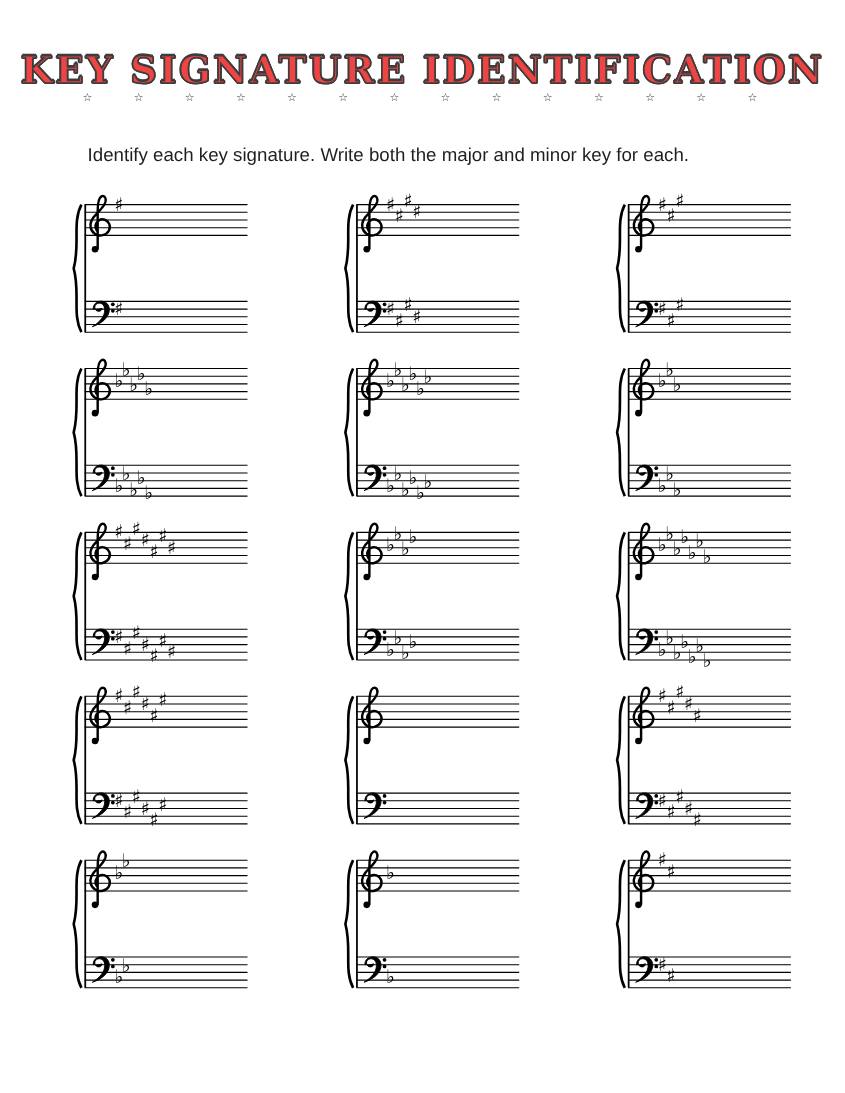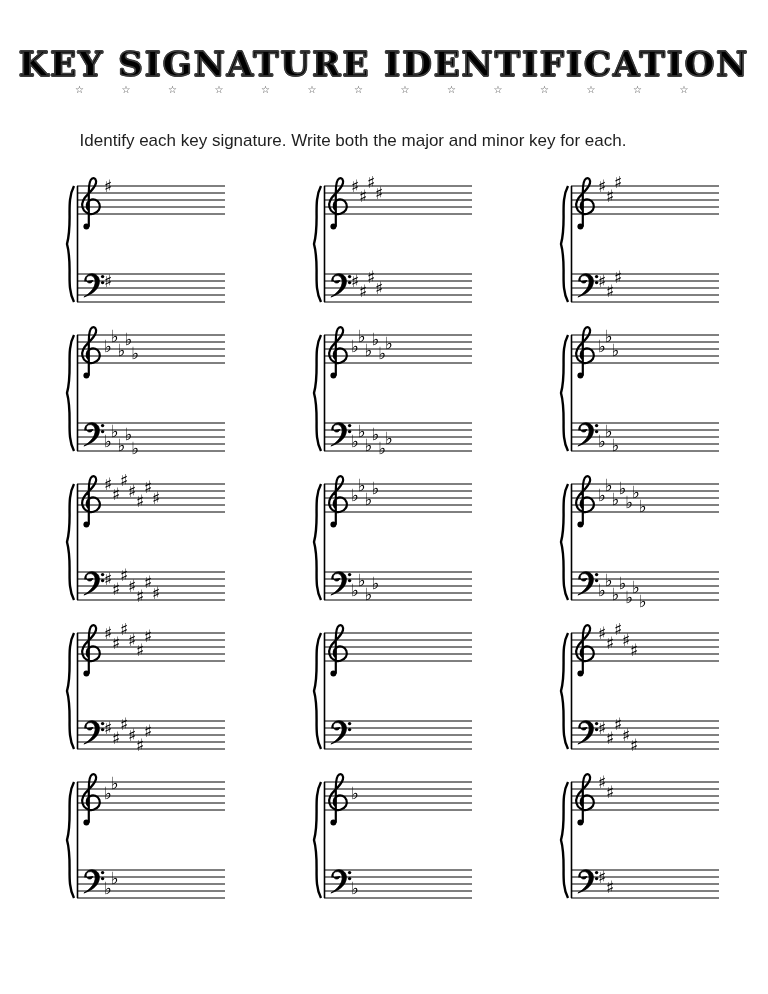--- a/index.html
+++ b/index.html
@@ -10,21 +10,21 @@
     position: relative;
     overflow: hidden;
   }
   .title {
     position: absolute; top: 44px; left: 0; width: 768px;
     text-align: center;
     font-family: "DejaVu Serif", serif;
     font-weight: bold;
     font-size: 34px;
     letter-spacing: 2px;
-    color: #000000;
+    color: #ef4444;
     -webkit-text-stroke: 1.4px #3d3d3d;
     text-shadow: 1px 0 #3d3d3d, -1px 0 #3d3d3d, 0 1px #3d3d3d, 0 -1px #3d3d3d;
     white-space: nowrap;
   }
   .title-stars { position: absolute; top: 0; left: 0; width: 768px; height: 120px; pointer-events: none; }
   .title-star { position: absolute; font-size: 10px; color: #3d3d3d; font-family: "DejaVu Sans", sans-serif; }
   .instructions {
     position: absolute; top: 131px; left: 0; width: 706px;
     text-align: center;
     font-size: 17px;

